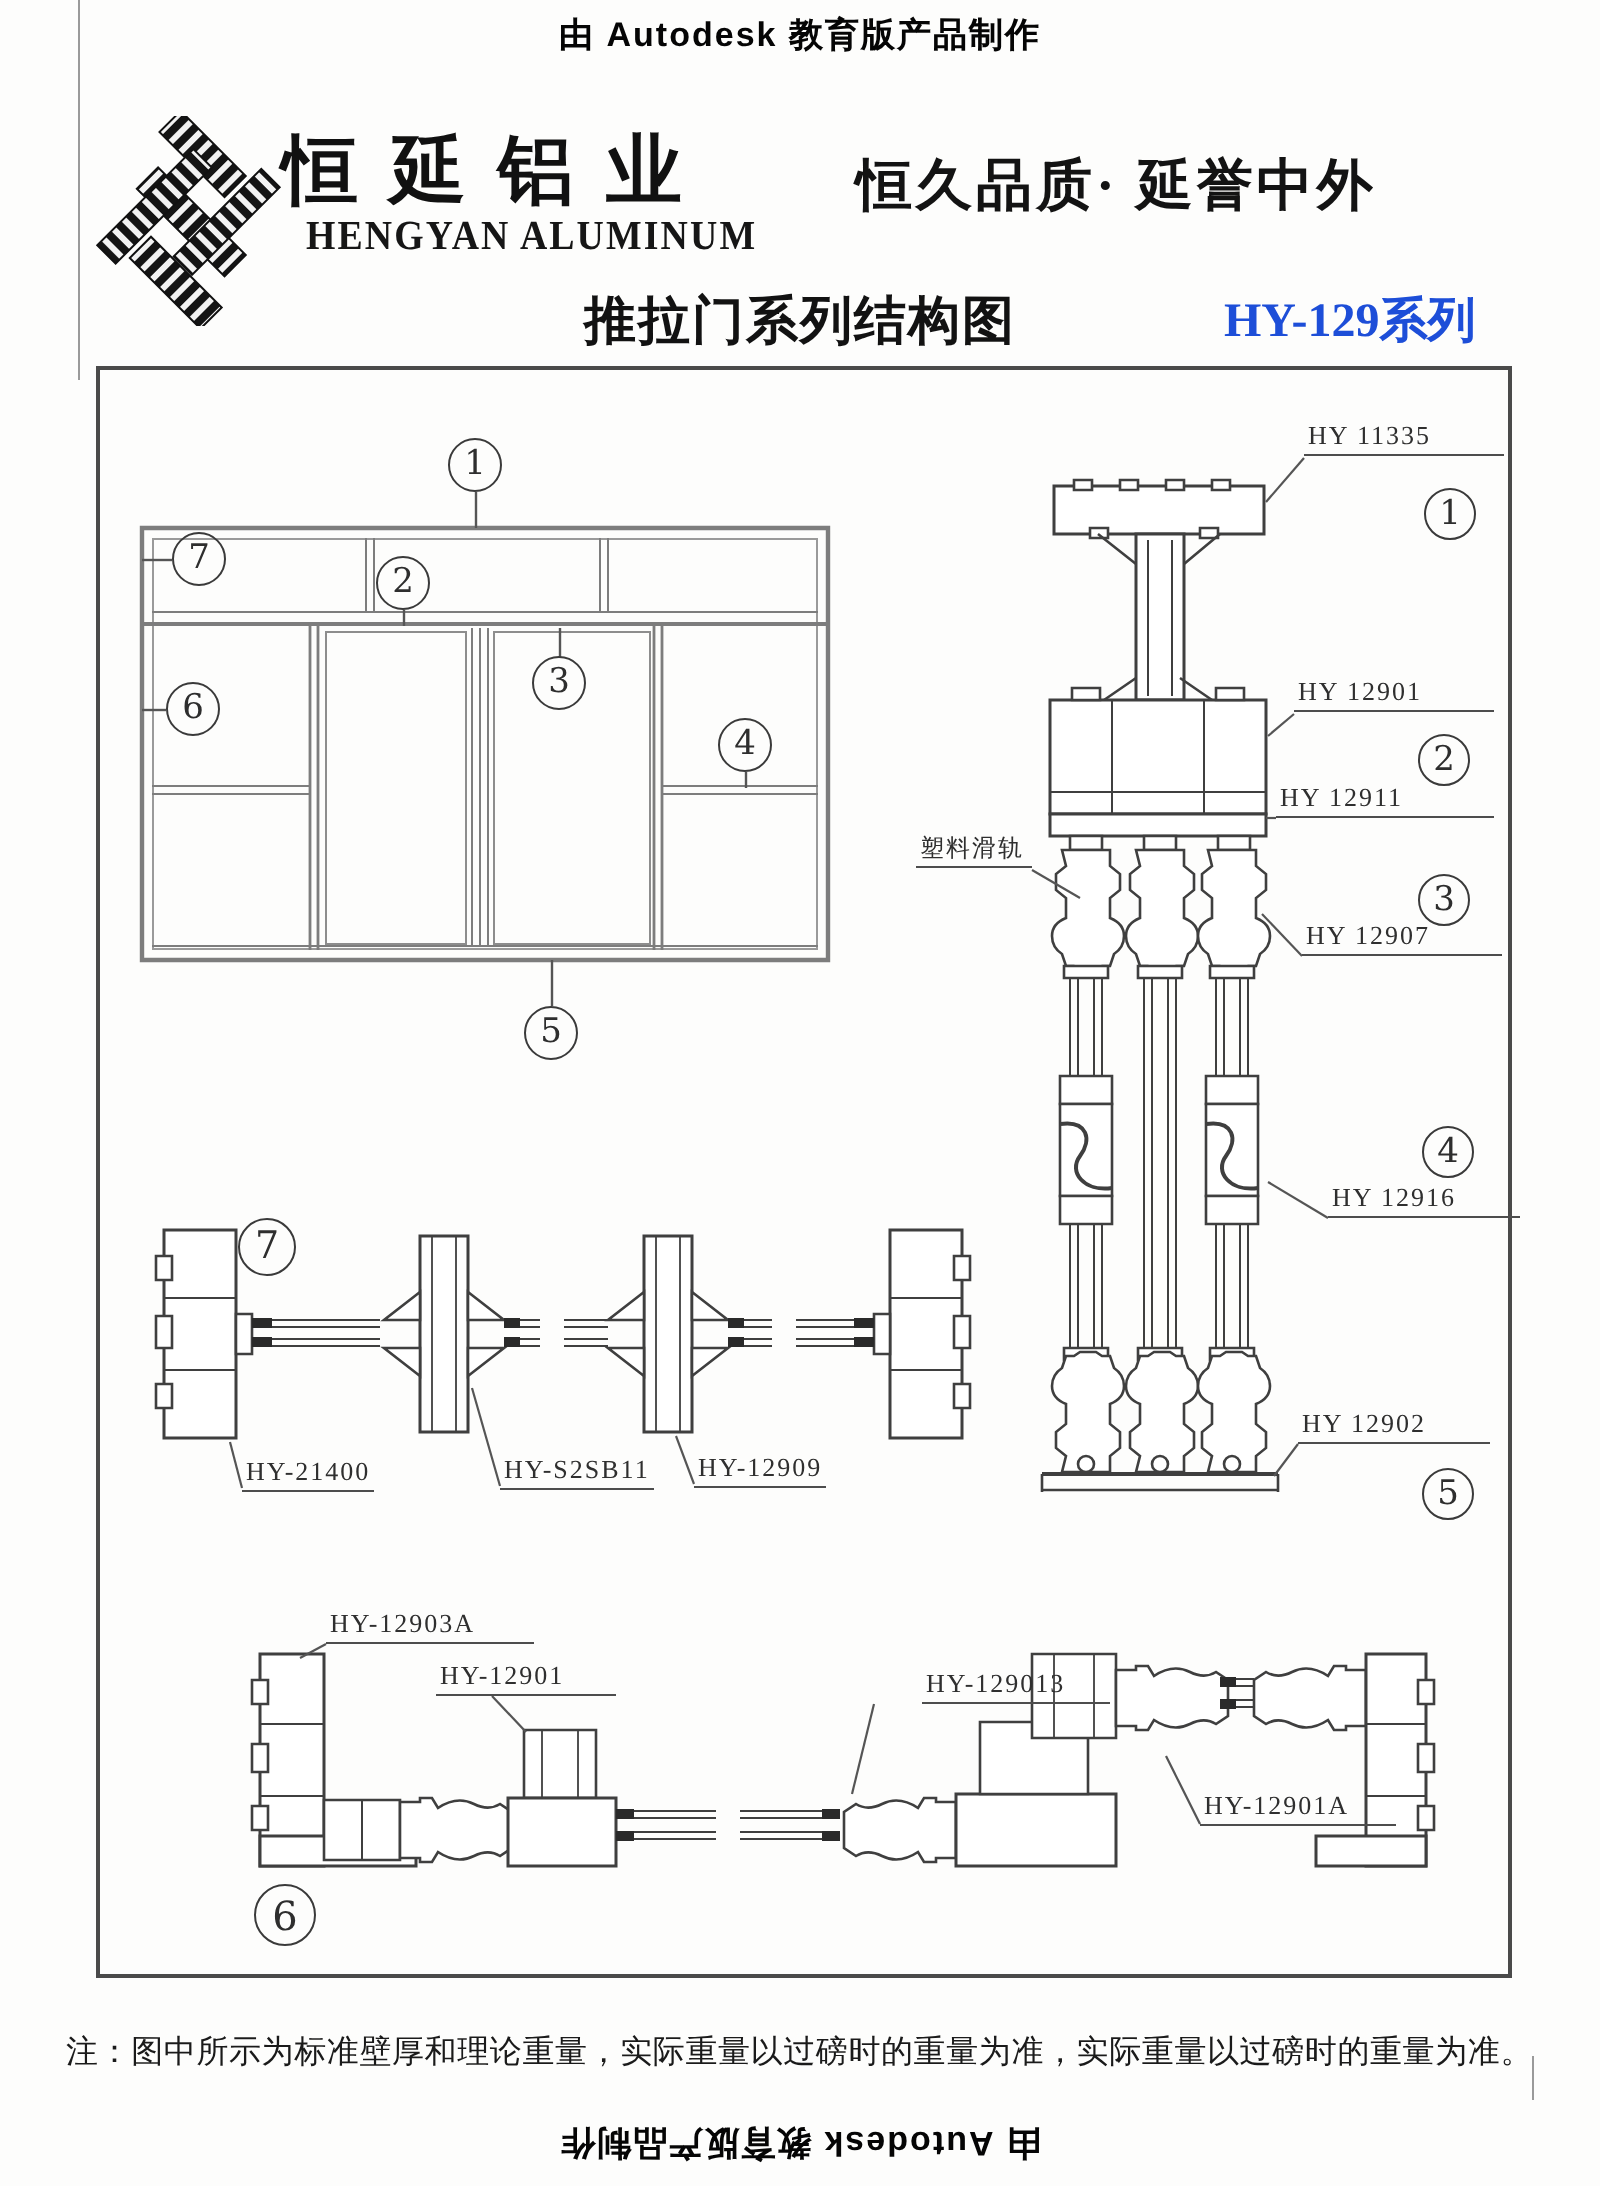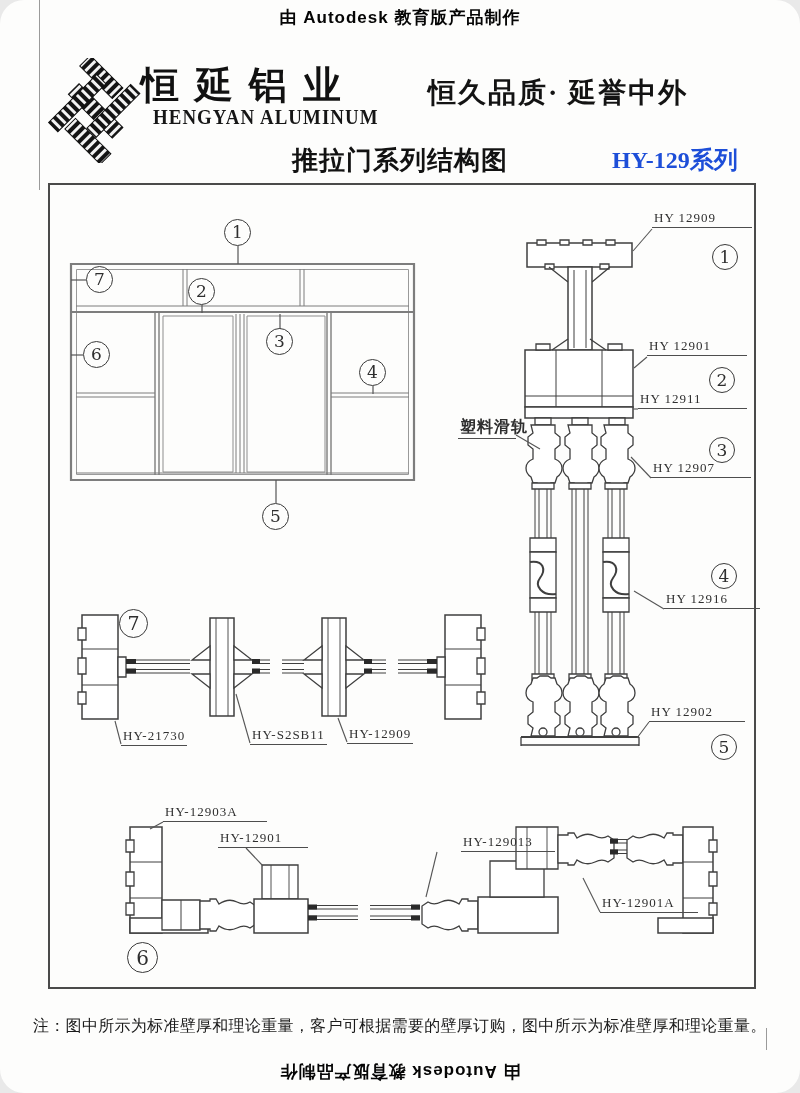--- a/index.html
+++ b/index.html
@@ -1,19 +1,19 @@
 <!DOCTYPE html>
 <html><head>
 <meta charset="utf-8">
 <style>
   html,body{margin:0;padding:0;background:#e9e9e9;}
   .page{
     position:relative;width:800px;height:1093px;margin:0 auto;
     background:#fdfdfc;overflow:hidden;
-    font-family:"Liberation Sans",sans-serif;color:#1c1c1c;border-radius:24px;
+    font-family:"Liberation Sans",sans-serif;color:#1c1c1c;
   }
   .abs{position:absolute;}
   .wm{
     width:100%;text-align:center;font-size:17px;font-weight:bold;
     color:#050505;letter-spacing:1px;
     font-family:"Liberation Sans",sans-serif;
   }
   .wm.bottom{transform:rotate(180deg);}
   .trim{background:#9a9a9a;}
   .company-cn{
@@ -40,21 +40,21 @@
     border:1.6px solid #3a3a3a;border-radius:50%;
     display:flex;align-items:center;justify-content:center;
     font-family:"DejaVu Serif",serif;color:#2e2e2e;box-sizing:border-box;
     background:transparent;line-height:1;
   }
   .plabel{
     font-family:"Liberation Serif",serif;font-size:13px;letter-spacing:1px;
     color:#2f2f2f;border-bottom:1.2px solid #4d4d4d;padding:0 2px 2px 2px;
     white-space:nowrap;line-height:1.1;
   }
-  .plabel.cjk{font-size:16px;letter-spacing:1px;font-weight:bold;}
+  .plabel.cjk{font-size:12px;letter-spacing:1px;}
   .note{
     font-size:16px;color:#1a1a1a;letter-spacing:0.3px;white-space:nowrap;
     font-family:"Liberation Sans",sans-serif;
   }
   svg{position:absolute;left:0;top:0;}
   .lineart path,.lineart rect,.lineart line,.lineart polygon,.lineart circle{vector-effect:non-scaling-stroke;}
 </style>
 </head>
 <body>
 
@@ -318,32 +318,32 @@
 
   <div class="abs callout" style="left:712px;top:244px;width:26px;height:26px;font-size:17px;">1</div>
   <div class="abs callout" style="left:709px;top:367px;width:26px;height:26px;font-size:17px;">2</div>
   <div class="abs callout" style="left:709px;top:437px;width:26px;height:26px;font-size:17px;">3</div>
   <div class="abs callout" style="left:711px;top:563px;width:26px;height:26px;font-size:17px;">4</div>
   <div class="abs callout" style="left:711px;top:734px;width:26px;height:26px;font-size:17px;">5</div>
 
   <div class="abs callout" style="left:119px;top:609px;width:29px;height:29px;font-size:19px;">7</div>
   <div class="abs callout" style="left:127px;top:942px;width:31px;height:31px;font-size:20px;">6</div>
 
-  <div class="abs plabel" style="left:652px;top:211px;width:96px;">HY 12909</div>
+  <div class="abs plabel" style="left:652px;top:211px;width:96px;">HY 11335</div>
   <div class="abs plabel" style="left:647px;top:339px;width:96px;">HY 12901</div>
   <div class="abs plabel" style="left:638px;top:392px;width:105px;">HY 12911</div>
   <div class="abs plabel cjk" style="left:458px;top:418px;width:54px;">塑料滑轨</div>
   <div class="abs plabel" style="left:651px;top:461px;width:96px;">HY 12907</div>
   <div class="abs plabel" style="left:664px;top:592px;width:92px;">HY 12916</div>
   <div class="abs plabel" style="left:649px;top:705px;width:92px;">HY 12902</div>
 
-  <div class="abs plabel" style="left:121px;top:729px;">HY-21730</div>
+  <div class="abs plabel" style="left:121px;top:729px;">HY-21400</div>
   <div class="abs plabel" style="left:250px;top:728px;">HY-S2SB11</div>
   <div class="abs plabel" style="left:347px;top:727px;">HY-12909</div>
 
   <div class="abs plabel" style="left:163px;top:805px;width:100px;">HY-12903A</div>
   <div class="abs plabel" style="left:218px;top:831px;width:86px;">HY-12901</div>
   <div class="abs plabel" style="left:437px;top:835px;width:90px;margin-left:24px;">HY-129013</div>
   <div class="abs plabel" style="left:600px;top:896px;width:94px;">HY-12901A</div>
 
-  <div class="abs note" style="left:33px;top:1016px;">注：图中所示为标准壁厚和理论重量，客户可根据需要的壁厚订购，图中所示为标准壁厚和理论重量。</div>
+  <div class="abs note" style="left:33px;top:1016px;">注：图中所示为标准壁厚和理论重量，实际重量以过磅时的重量为准，实际重量以过磅时的重量为准。</div>
 
 </div>
 
 </body></html>

